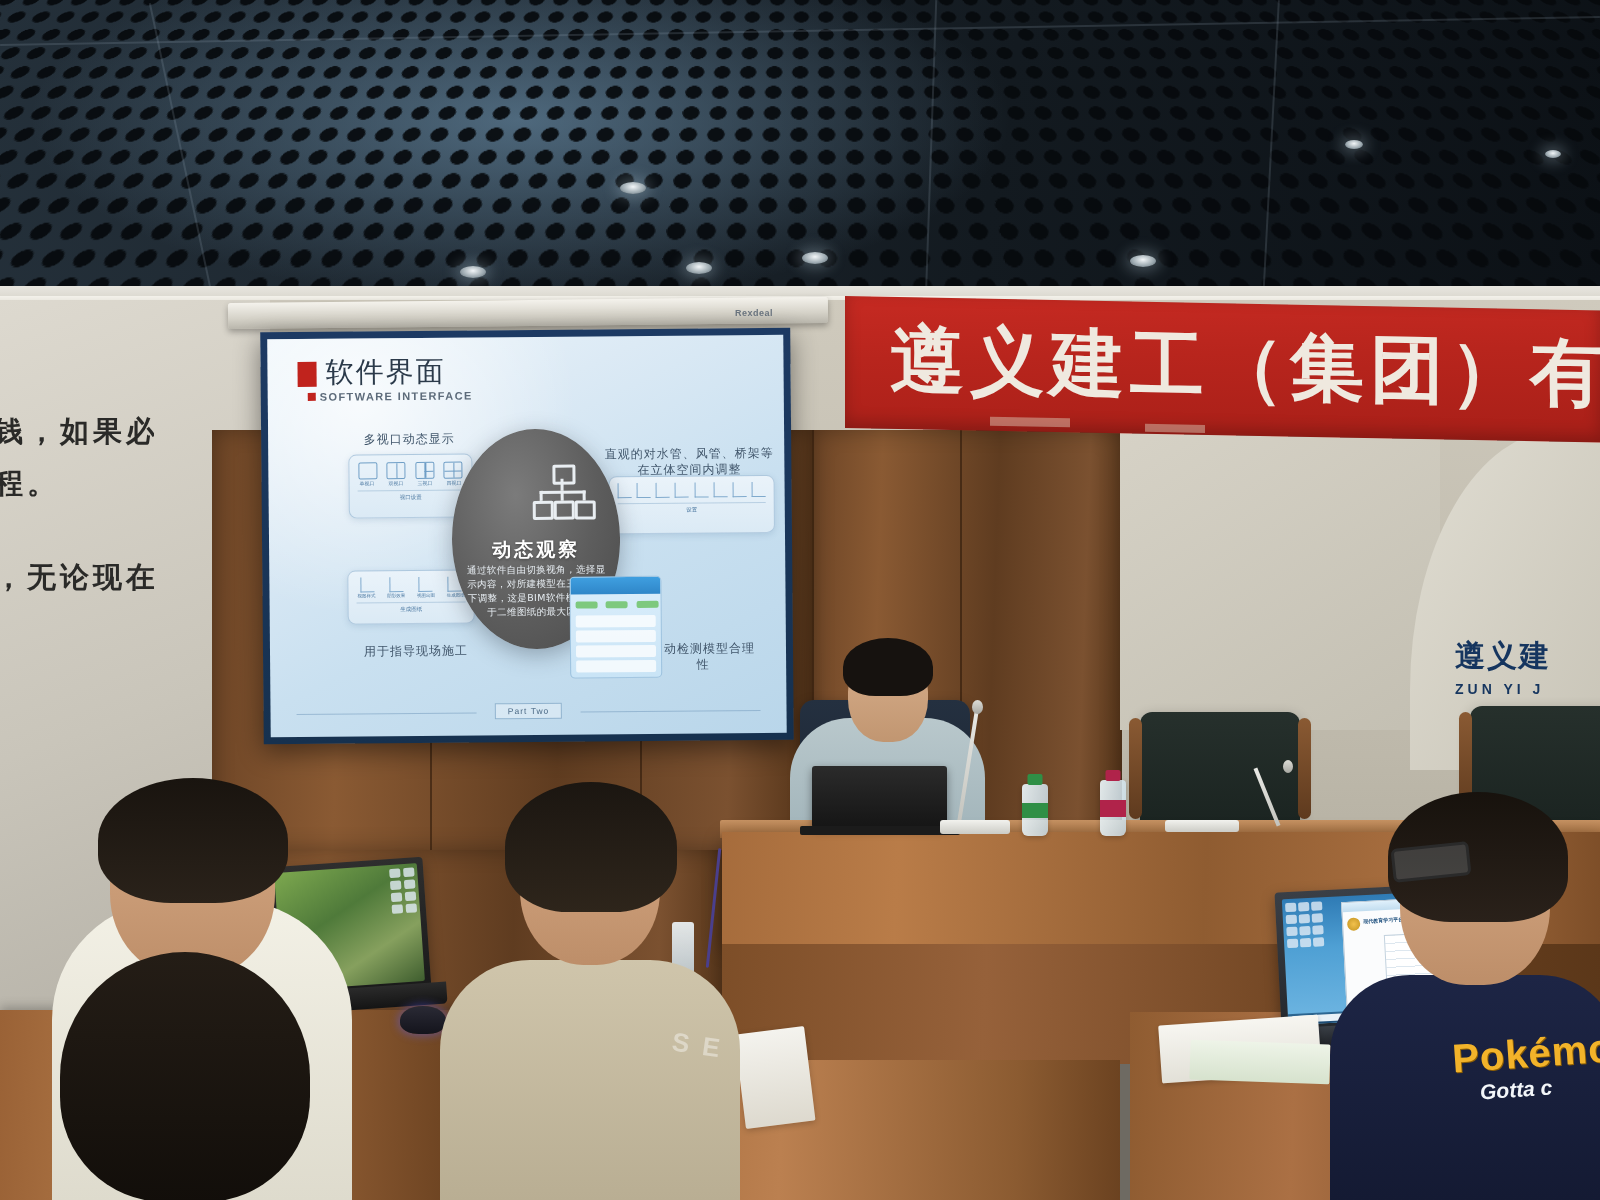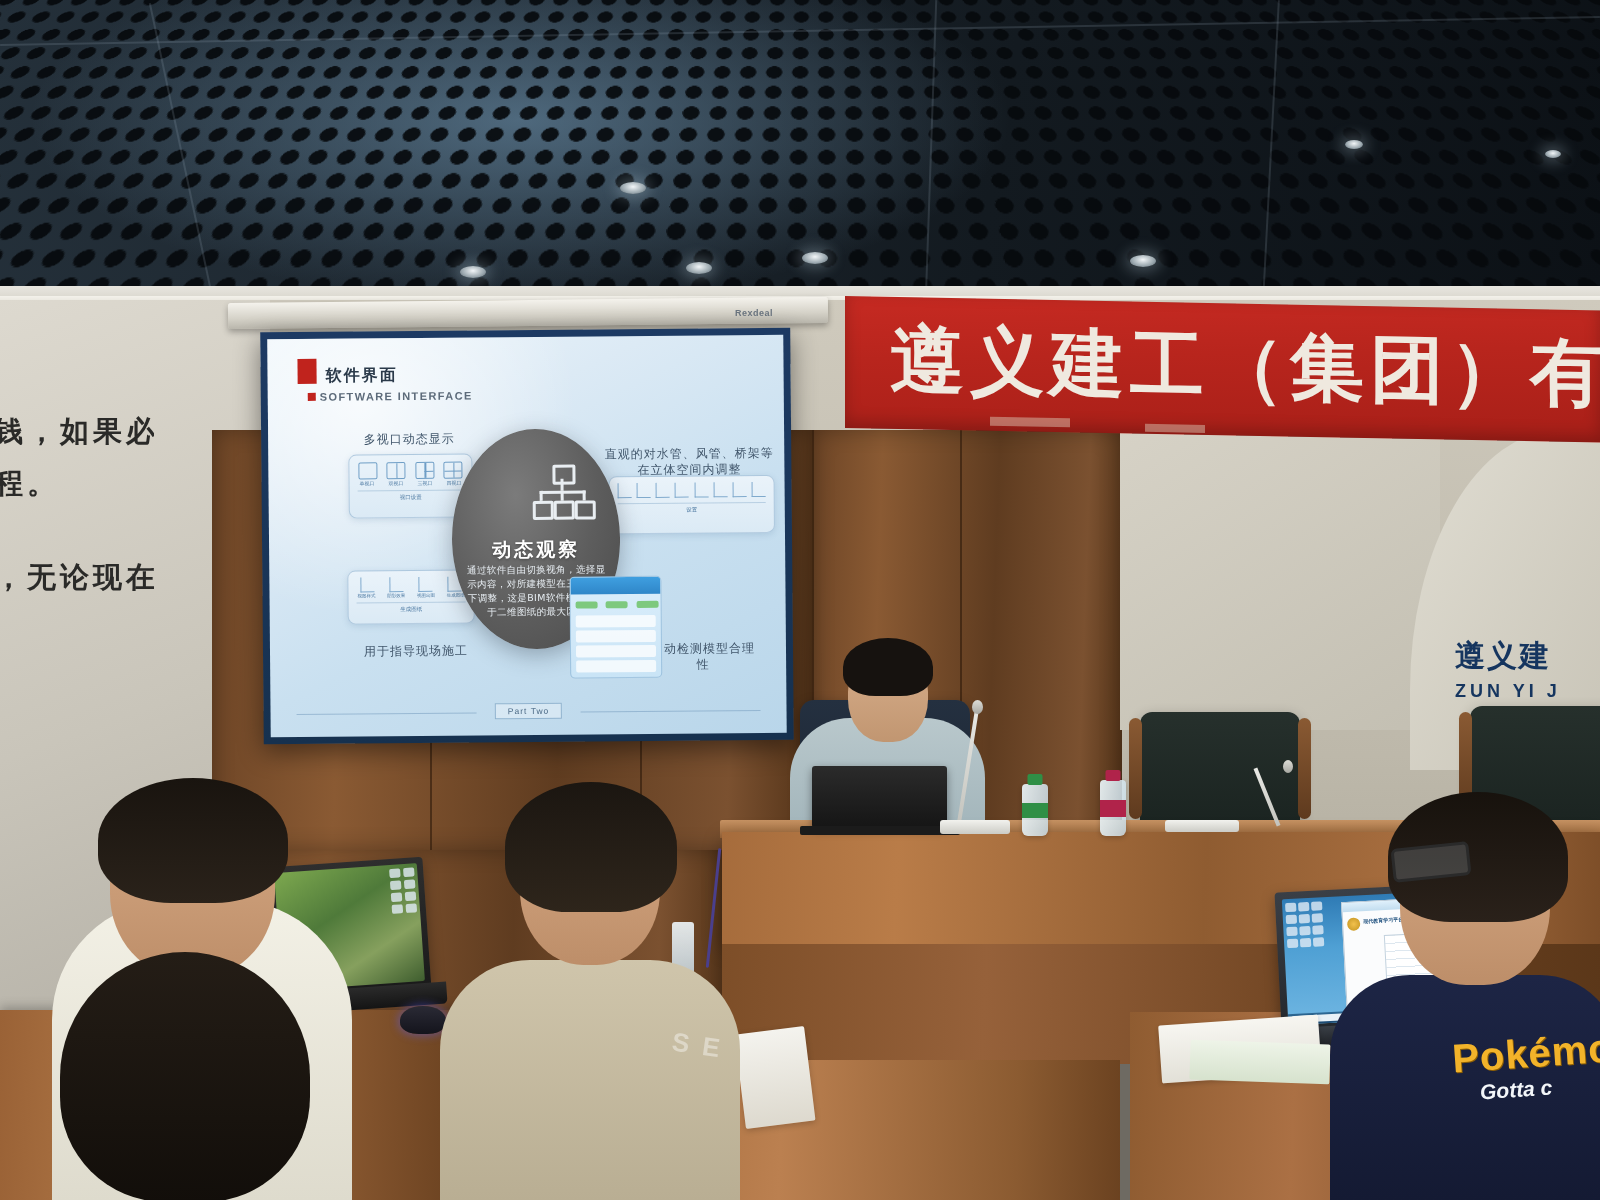--- a/index.html
+++ b/index.html
@@ -42,21 +42,21 @@
     background:linear-gradient(92deg,#6d4526,#8a5a33 22%,#5f3c20 58%,#7b5130 86%,#533318);
     box-shadow:inset 0 0 22px rgba(0,0,0,.30);}
   .wood-seam{position:absolute;background:rgba(40,22,8,.55);width:2px;}
   #wall-panel-light{left:1120px;top:430px;width:320px;height:300px;
     background:linear-gradient(150deg,#d6d2c6,#c3bfb2);}
   #wall-curve{left:1410px;top:430px;width:190px;height:340px;
     background:linear-gradient(120deg,#e0ddd2,#c8c4b7);
     border-top-left-radius:150px 260px;}
   #wall-sign{left:1455px;top:636px;width:145px;height:60px;color:#15355f;}
   #wall-sign .cn{font-size:30px;font-weight:700;letter-spacing:2px;white-space:nowrap;}
-  #wall-sign .en{font-size:18px;font-weight:700;letter-spacing:4px;margin-top:4px;white-space:nowrap;}
+  #wall-sign .en{font-size:14px;font-weight:700;letter-spacing:4px;margin-top:4px;white-space:nowrap;}
 
   
   #banner{left:845px;top:296px;width:755px;height:132px;
     background:linear-gradient(178deg,#c62a22,#b8251d 40%,#a81f18);
     box-shadow:inset 0 -6px 16px rgba(0,0,0,.22);transform:skewY(1.1deg);
     transform-origin:0 0;overflow:hidden;}
   #banner-text{left:890px;top:318px;width:720px;height:100px;
     color:#efe9df;font-size:74px;font-weight:700;letter-spacing:6px;
     white-space:nowrap;overflow:hidden;transform:skewY(1.1deg);
     font-family:"DejaVu Sans",sans-serif;}
@@ -74,21 +74,21 @@
     background:linear-gradient(#1d3a63,#16314f);padding:7px;box-sizing:border-box;
     box-shadow:0 8px 26px rgba(0,0,0,.45);transform:rotate(-0.5deg);}
   #screen{width:100%;height:100%;position:relative;overflow:hidden;
     background:linear-gradient(155deg,#eef6fb 0%,#dceaf5 28%,#c9e0f0 58%,#b9d6ea 100%);}
   #screen-glow{position:absolute;left:-10%;top:-20%;width:70%;height:90%;
     background:radial-gradient(ellipse at 40% 40%,rgba(255,255,255,.75),rgba(255,255,255,0) 70%);}
 
   
   .s-title-row{position:absolute;left:30px;top:20px;display:flex;align-items:flex-end;gap:9px;}
   .s-redbox{width:19px;height:25px;background:#c0231d;}
-  .s-title{font-size:16px;color:#2b3a4a;font-weight:700;letter-spacing:2px;line-height:1;
+  .s-title{font-size:28px;color:#2b3a4a;font-weight:400;letter-spacing:2px;line-height:1;
     font-family:"DejaVu Sans",sans-serif;}
   .s-sub-row{position:absolute;left:40px;top:52px;display:flex;align-items:center;gap:4px;}
   .s-redsq{width:8px;height:8px;background:#c0231d;}
   .s-sub{font-size:11px;color:#5d6b7a;letter-spacing:1.4px;font-weight:600;}
 
   .s-lbl{position:absolute;color:#41566b;font-size:12px;letter-spacing:1px;
     text-align:center;line-height:16px;font-family:"DejaVu Sans",sans-serif;}
   #s-lbl-tl{left:66px;top:93px;width:150px;}
   #s-lbl-tr{left:336px;top:110px;width:170px;}
   #s-lbl-bl{left:66px;top:305px;width:160px;}

